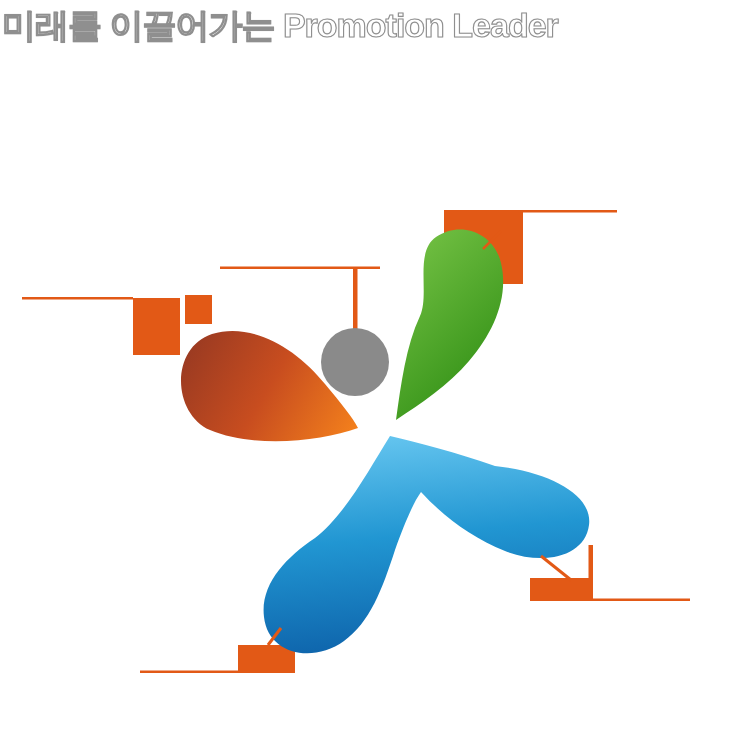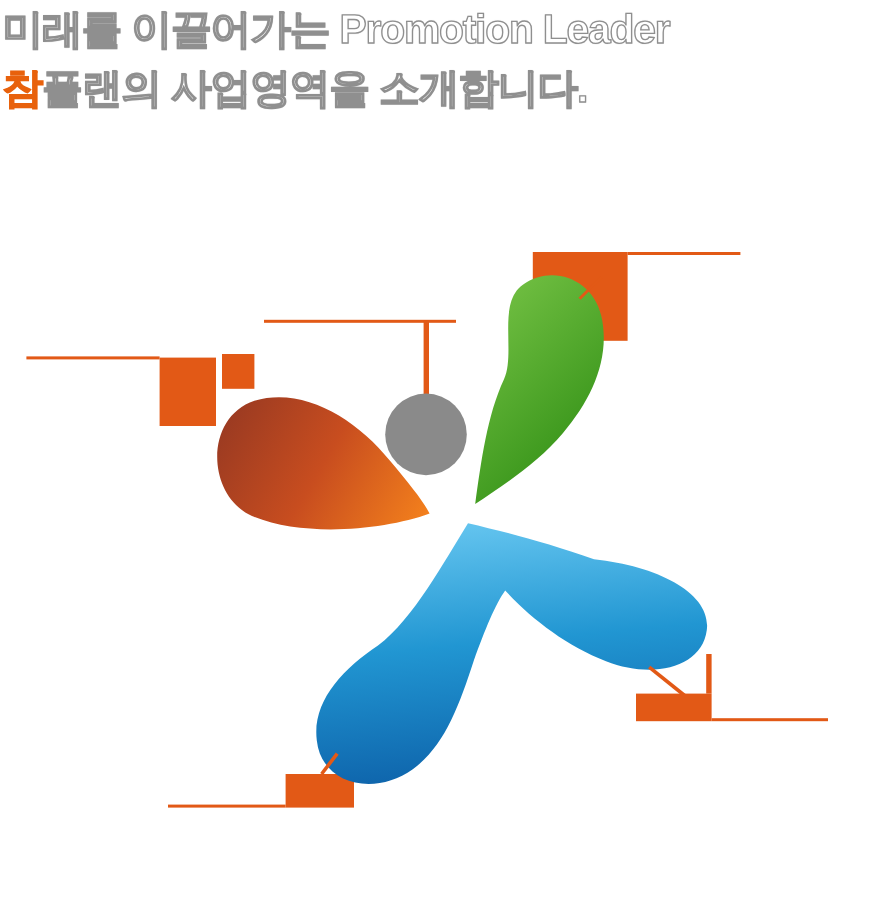--- a/index.html
+++ b/index.html
@@ -71,16 +71,15 @@
 
     <g stroke="var(--marker_orange)">
       <line x1="483" y1="249" x2="501" y2="231" stroke-width="2.5"></line>
       <line x1="541" y1="556" x2="571" y2="580" stroke-width="3"></line>
       <line x1="268" y1="645" x2="281" y2="628" stroke-width="3"></line>
     </g>
   </svg>
 
   <div class="header">
     <div class="hline">미래를 이끌어가는 Promotion Leader</div>
-    <div class="hline"><span class="hl">참</span><span>플랜의 사업영역을 소개합니다.</span></div>
   </div>
 
 </div>
 
 </body></html>

